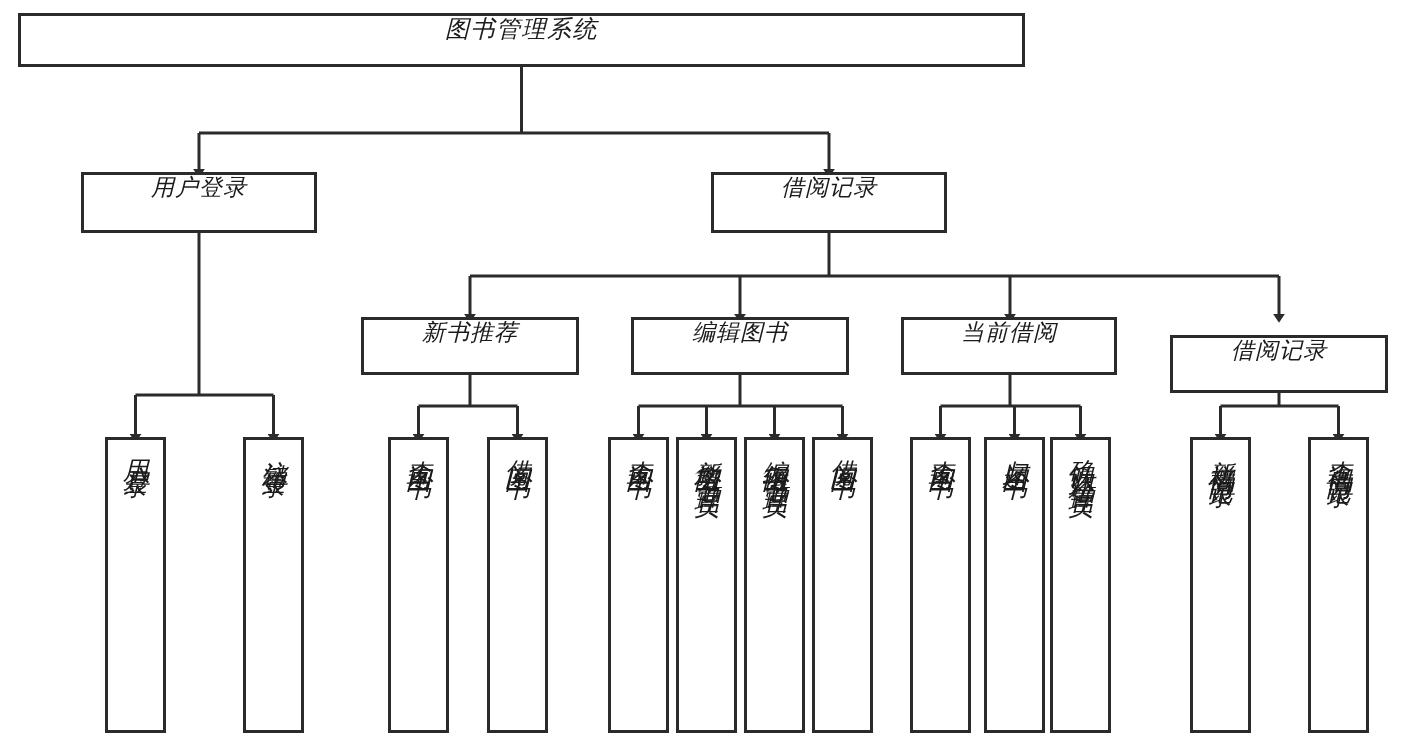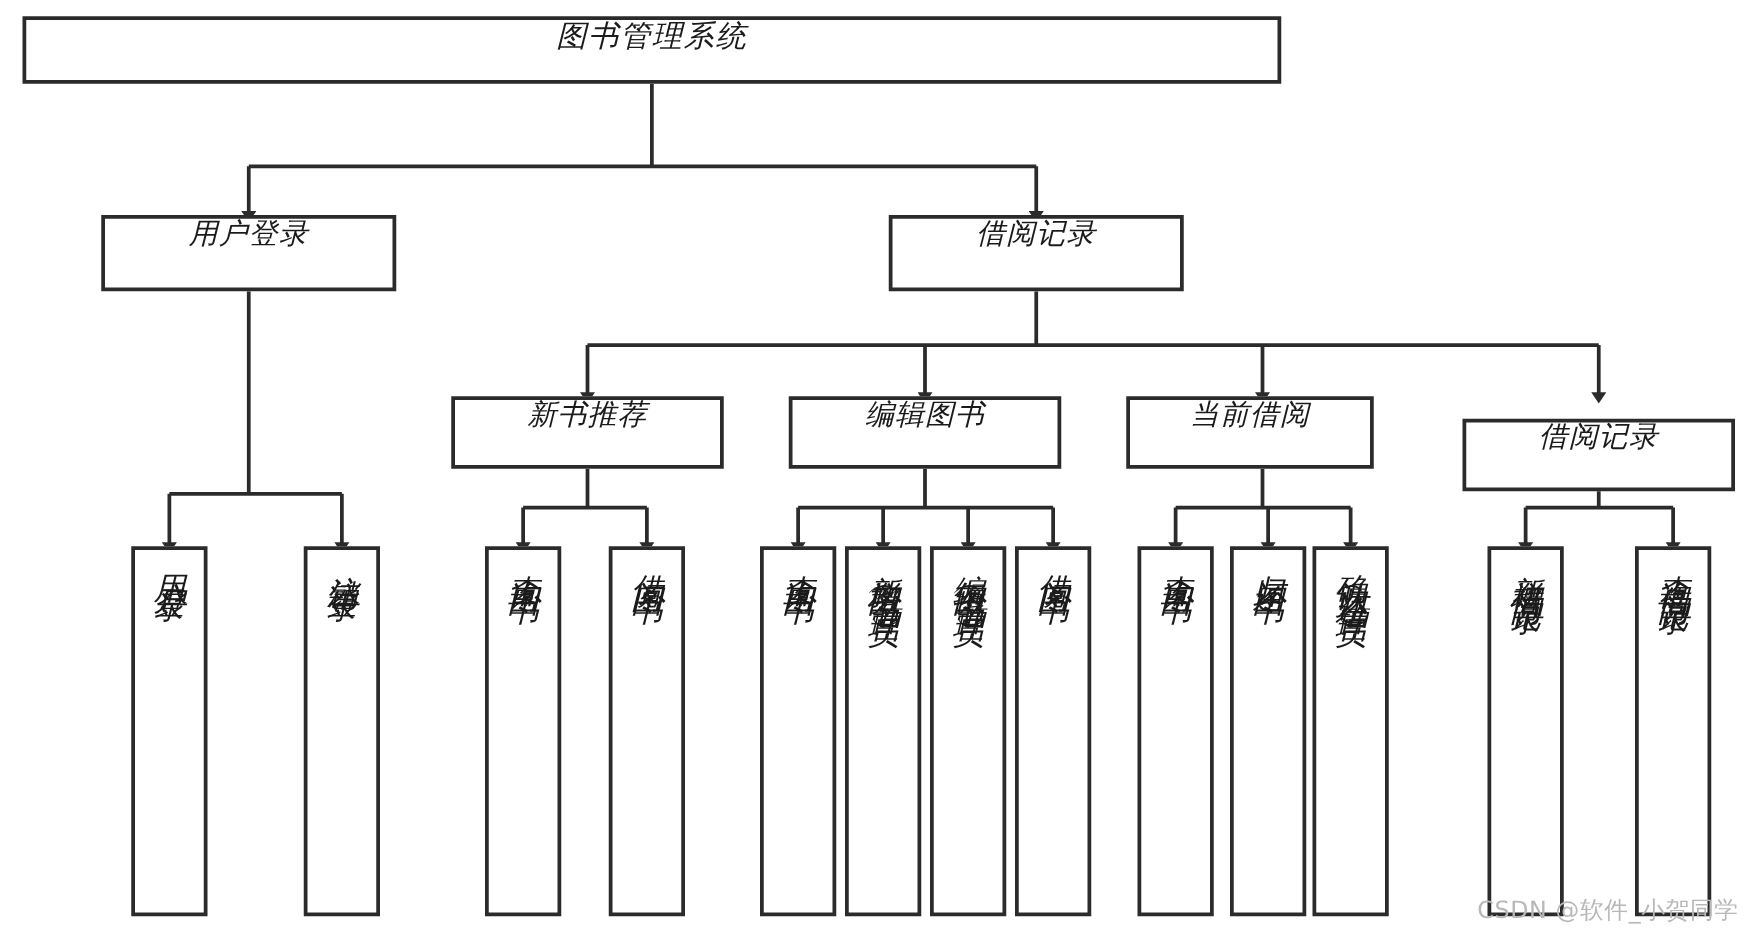--- a/index.html
+++ b/index.html
@@ -135,21 +135,21 @@
       </div>
       <div class="node h" style="left: 711px; top: 172px; width: 236px; height: 61px;">
         <span class="label">借阅记录</span>
       </div>
       <div class="node h" style="left: 361px; top: 317px; width: 218px; height: 58px;">
         <span class="label">新书推荐</span>
       </div>
       <div class="node h" style="left: 631px; top: 317px; width: 218px; height: 58px;">
         <span class="label">编辑图书</span>
       </div>
-      <div class="node h" style="left: 901px; top: 317px; width: 198px; height: 58px;">
+      <div class="node h" style="left: 901px; top: 317px; width: 216px; height: 58px;">
         <span class="label">当前借阅</span>
       </div>
       <div class="node h" style="left: 1170px; top: 335px; width: 218px; height: 58px;">
         <span class="label">借阅记录</span>
       </div>
       <div class="node v" style="left: 105px; top: 437px; width: 61px; height: 296px;">
         <span class="label">用户登录</span>
       </div>
       <div class="node v" style="left: 243px; top: 437px; width: 61px; height: 296px;">
         <span class="label">注销登录</span>
@@ -182,14 +182,13 @@
         <span class="label">确认归还（管理员）</span>
       </div>
       <div class="node v" style="left: 1190px; top: 437px; width: 61px; height: 296px;">
         <span class="label">新增借阅记录</span>
       </div>
       <div class="node v" style="left: 1308px; top: 437px; width: 61px; height: 296px;">
         <span class="label">查询借阅记录</span>
       </div>
     </div>
 
-  <div id="watermark">CSDN @软件_小贺同学</div>
 </div>
 
 </body></html>

